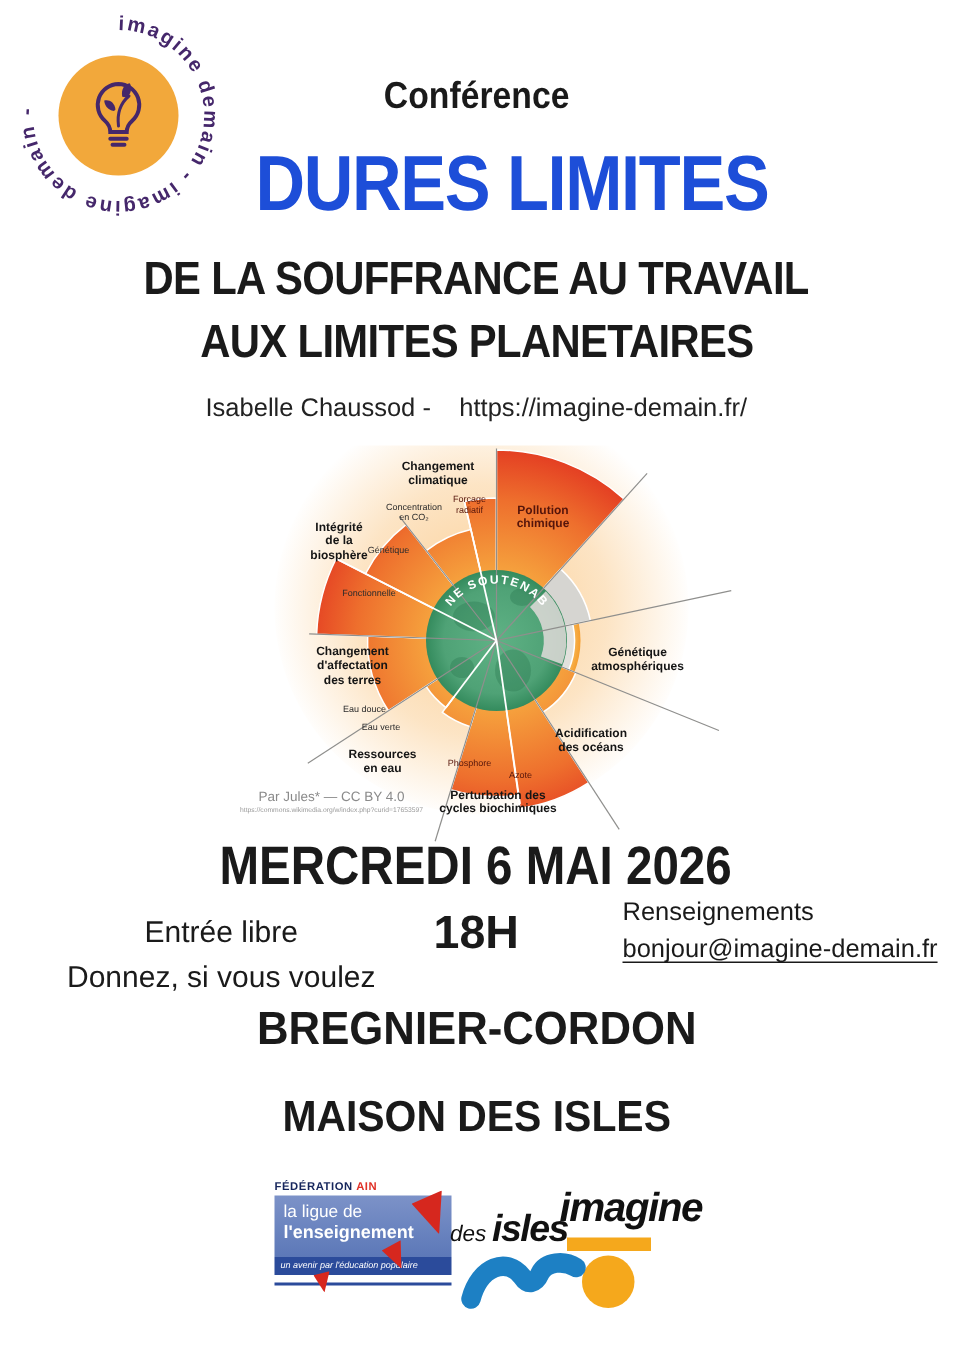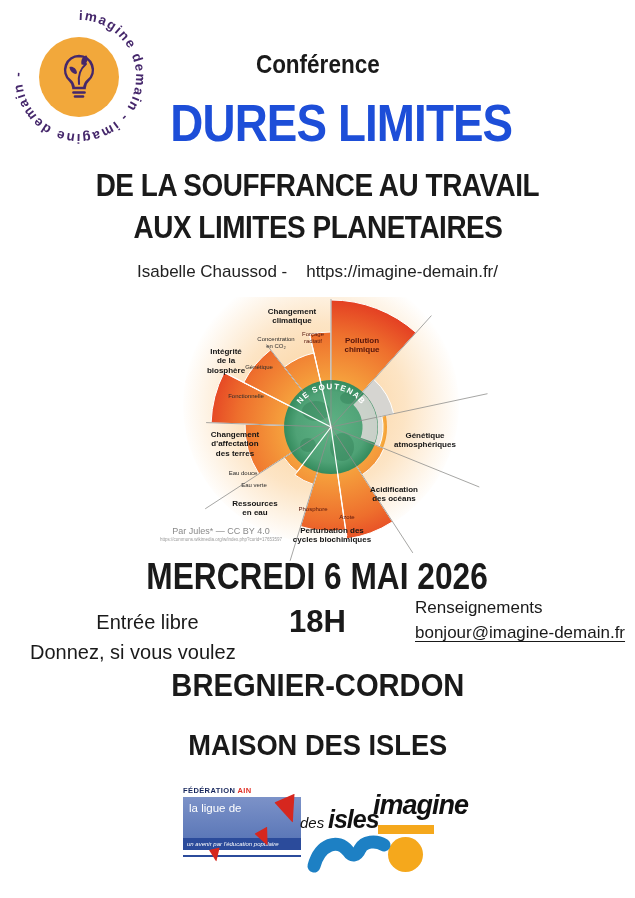--- a/index.html
+++ b/index.html
@@ -28,34 +28,34 @@
   .dlab.big{font-size:8px;font-weight:700;color:#151515;}
   .dlab.sm{font-size:6px;font-weight:400;color:#2c2c2c;}
   .dlab.onred{color:#55150b;}
   .attrib{font-size:9px;color:#8a8a8a;font-weight:400;white-space:nowrap;}
   .attrib-url{font-size:4.5px;color:#9a9a9a;white-space:nowrap;}
 
   
   .date{top:556px;font-size:36px;font-weight:700;}
   .time{top:604px;font-size:31px;font-weight:700;}
   .entry1{left:40px;top:611px;width:215px;text-align:center;font-size:20px;}
-  .entry2{left:30px;top:641px;width:235px;text-align:left;font-size:20px;}
+  .entry2{left:30px;top:641px;width:235px;text-align:center;font-size:20px;}
   .contact{left:415px;top:595px;width:232px;text-align:left;font-size:17px;line-height:1.48;}
   .contact .lnk{text-decoration:underline;text-underline-offset:3px;color:#1a1a1a;display:inline-block;}
   .city{top:668px;font-size:31px;font-weight:700;}
   .venue{top:729px;font-size:29px;font-weight:700;}
 
   
   .ligue{left:183px;top:786px;width:118px;}
   .ligue .fed{font-size:7.5px;font-weight:700;letter-spacing:.4px;margin-bottom:2px;}
   .ligue .fed .f1{color:#16265C;} .ligue .fed .f2{color:#E03127;}
   .ligue .bluebox{background:linear-gradient(180deg,#7C92C8,#5C78B8);color:#fff;
         padding:5px 6px 4px 6px;height:32px;position:relative;}
   .ligue .l1{font-size:11.5px;font-weight:400;}
-  .ligue .l2{font-size:12px;font-weight:700;margin-top:43px;}
+  .ligue .l2{font-size:12px;font-weight:700;}
   .ligue .strip{background:#2B4B9B;color:#fff;font-style:italic;font-size:6px;
         padding:3px 4px;white-space:nowrap;}
   .ligue .rule{height:2px;background:#2B4B9B;margin-top:5px;}
   .arrow{position:absolute;background:#D6271E;clip-path:polygon(50% 0,100% 100%,0 68%);}
 
   
   .maison{left:300px;top:792px;width:172px;height:88px;}
   .maison .w-maison{position:absolute;right:4px;top:-2px;font-style:italic;font-weight:700;
         font-size:27px;letter-spacing:-1px;color:#111;}
   .maison .w-des{position:absolute;left:0px;top:22px;font-style:italic;font-size:15px;color:#111;}

